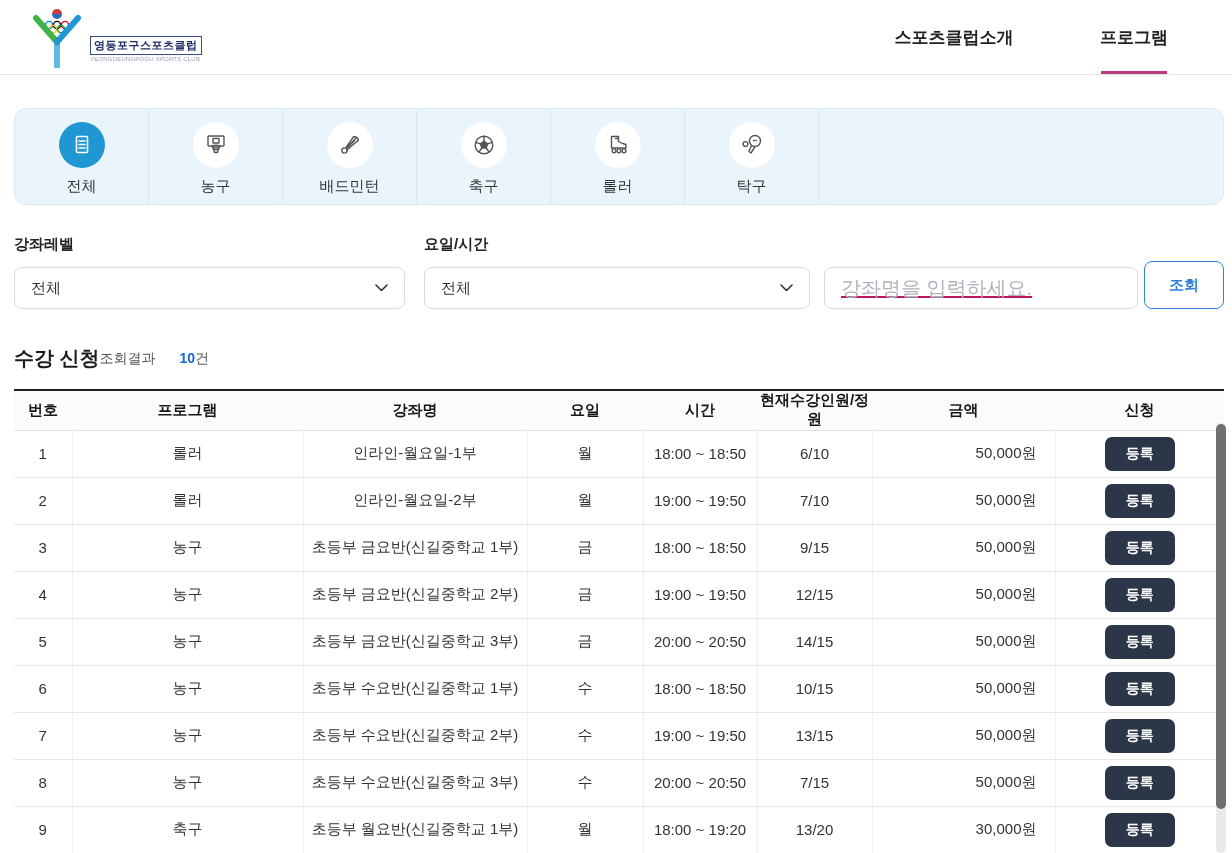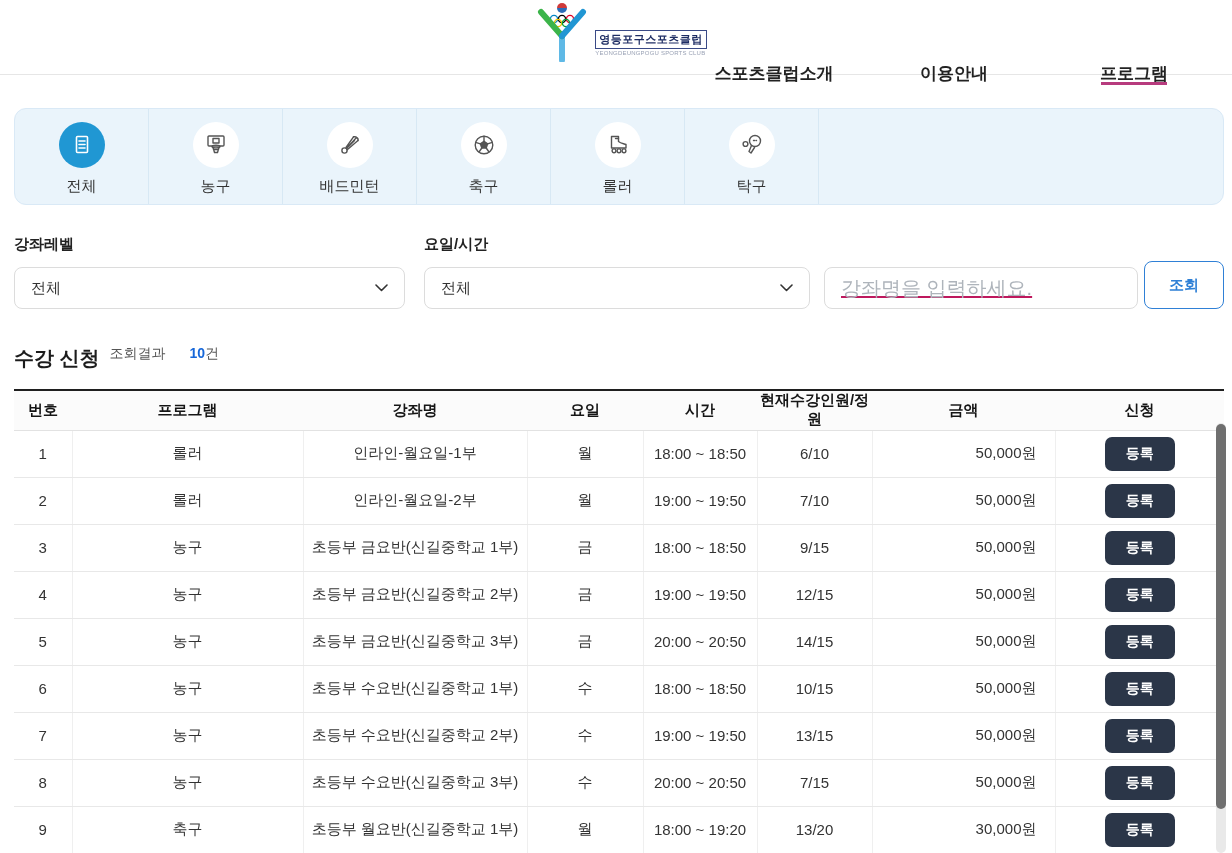--- a/index.html
+++ b/index.html
@@ -2,21 +2,21 @@
 <html><head>
 <meta charset="utf-8">
 <style>
   * { margin:0; padding:0; box-sizing:border-box; }
   html,body { width:1232px; height:853px; overflow:hidden; background:#fff;
     font-family:"Liberation Sans","DejaVu Sans",sans-serif; }
   .page { position:relative; width:1232px; height:853px; overflow:hidden; }
 
   
   .header { display:flex; align-items:center; height:75px; border-bottom:1px solid #e6e6e6;
-    padding-left:16px; padding-right:8px; background:#fff;flex-direction:column; }
+    padding-left:28px; padding-right:8px; background:#fff; }
   .logo { display:flex; align-items:flex-end; gap:4px; cursor:pointer; }
   .logo-text { display:flex; flex-direction:column; margin-bottom:6px; }
   .logo-ko { font-size:11px; font-weight:800; color:#1e2d63; border:1px solid #3a4a86; padding:1px 3px; letter-spacing:0.5px; }
   .logo-en { font-size:6px; color:#9aa2b5; letter-spacing:0.2px; margin-top:1px; }
   .nav { margin-left:auto; display:flex; height:100%; }
   .nav-item { width:180px; display:flex; align-items:center; justify-content:center;
     font-size:17px; font-weight:700; color:#222; cursor:pointer; position:relative; }
   .nav-item.active::after { content:""; position:absolute; bottom:0; left:50%; transform:translateX(-50%);
     width:66px; height:3px; background:#b73b7e; }
 
@@ -47,21 +47,21 @@
   .w-day { width:386px; margin-right:14px; }
   .search-input { width:314px; height:42px; border:1px solid #dcdcdc; border-radius:8px;
     padding:0 16px; font-size:20px; color:#be185d; margin-right:6px; outline:none;
     font-family:"Liberation Sans","DejaVu Sans",sans-serif;text-decoration:underline; }
   .search-input::placeholder { color:#aeb4bb; }
   .search-btn { width:80px; height:48px; background:#fff; border:1px solid #2f80d6; border-radius:8px;
     color:#2f80d6; font-size:15px; font-weight:700; cursor:pointer;
     font-family:"Liberation Sans","DejaVu Sans",sans-serif; }
 
   
-  .section-head { margin-top:36px; display:flex; align-items:flex-start; gap:10px; }
+  .section-head { margin-top:36px; display:flex; align-items:center; }
   .section-title { font-size:20px; font-weight:800; color:#1c1c1c; }
   .result-text { font-size:14px; color:#555; }
   .result-count { color:#1667d9; font-weight:700;margin-left:20px; }
 
   
   .course-table { width:1210px; border-collapse:collapse; margin-top:17px; border-top:2px solid #1f1f1f; }
   .course-table th { height:40px; background:#fbfbfb; border-bottom:1px solid #e2e2e2;
     font-size:15px; font-weight:700; color:#151515; text-align:center; }
   .course-table td { height:47px; border-bottom:1px solid #e8e8e8; border-left:1px solid #efefef;
     text-align:center; font-size:15px; color:#333; background:#fff; }
@@ -98,21 +98,20 @@
         <path d="M8 12 L29 36" stroke="#3cb44a" stroke-width="6" stroke-linecap="round"></path>
         <path d="M50 12 L29 36" stroke="#2196d3" stroke-width="6" stroke-linecap="round"></path>
       </svg>
       <div class="logo-text">
         <span class="logo-ko">영등포구스포츠클럽</span>
         <span class="logo-en">YEONGDEUNGPOGU SPORTS CLUB</span>
       </div>
     </div>
     <div class="nav">
       <div class="nav-item">스포츠클럽소개</div>
-      <div class="nav-item">이용안내</div>
       <div class="nav-item active">프로그램</div>
     </div>
   </div>
 
   <div class="main">
 
     <div class="tabstrip">
       <div class="tab active">
         <div class="tab-circle">
           <svg width="26" height="26" viewBox="0 0 26 26" class="icon-white">

